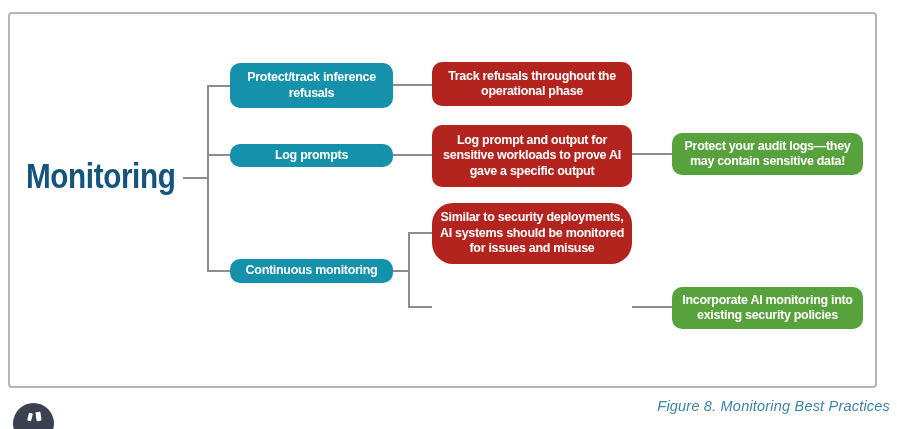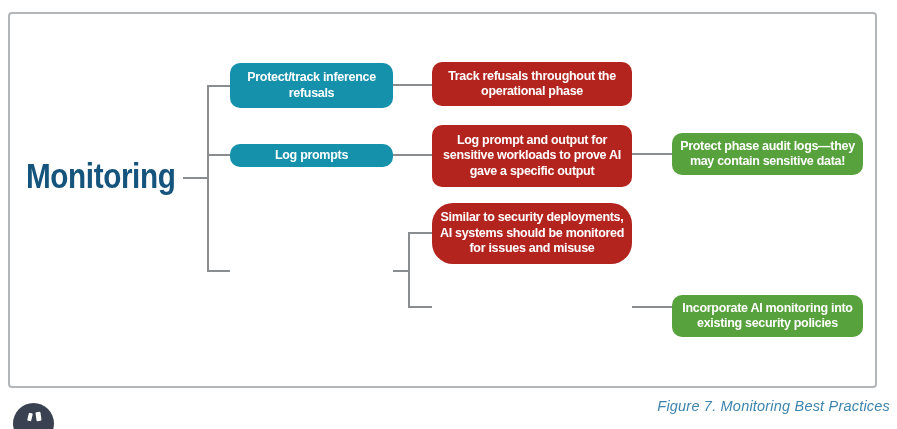--- a/index.html
+++ b/index.html
@@ -70,21 +70,21 @@
   .detail { background: var(--detail-red, #b4241f); left: 432px; width: 200px; }
   .note   { background: var(--note-green, #57a23c); left: 672px; width: 191px; }
   #t1 { top: 63px;  height: 45px; }
   #t2 { top: 144px; height: 23px; }
   #t3 { top: 259px; height: 24px; }
   #r1 { top: 62px;  height: 44px; }
   #r2 { top: 125px; height: 62px; }
   #r3 { top: 203px; height: 61px; border-radius: 21px; }
   #r4 { top: 277px; height: 61px; }
   #g1 { top: 133px; height: 42px; }
-  #g2 { top: 287px; height: 42px; margin-top: 8px; }
+  #g2 { top: 287px; height: 42px; }
   .caption {
     position: absolute;
     right: 7px; top: 398px;
     font-size: 14.5px;
     font-style: italic;
     font-weight: 500;
     color: var(--caption-blue, #3d84ad);
     letter-spacing: 0.2px;
   }
   .footer-logo {
@@ -125,45 +125,48 @@
   <div class="line h" style="left:408px; top:306px; width:24px;"></div>
   <div class="line h" style="left:632px; top:306px; width:40px;"></div>
 
   <div class="node topic" id="t1">
     <span class="txt">Protect/track inference
 refusals</span>
   </div>
   <div class="node topic" id="t2">
     <span class="txt">Log prompts</span>
   </div>
+  <div class="node topic" id="t3">
+    <span class="txt">Continuous monitoring</span>
+  </div>
 
   <div class="node detail" id="r2">
     <span class="txt">Log prompt and output for
 sensitive workloads to prove AI
 gave a specific output</span>
   </div>
   <div class="node detail" id="r1">
     <span class="txt">Track refusals throughout the
 operational phase</span>
   </div>
   <div class="node detail" id="r3">
     <span class="txt">Similar to security deployments,
 AI systems should be monitored
 for issues and misuse</span>
   </div>
 
   <div class="node note" id="g1">
-    <span class="txt">Protect phase audit logs—they
+    <span class="txt">Protect your audit logs—they
 may contain sensitive data!</span>
   </div>
   <div class="node note" id="g2">
     <span class="txt">Incorporate AI monitoring into
 existing security policies</span>
   </div>
 
-  <div class="caption">Figure 7. Monitoring Best Practices</div>
+  <div class="caption">Figure 8. Monitoring Best Practices</div>
 
   <div class="footer-logo">
     <span class="mark m1"></span>
     <span class="mark m2"></span>
   </div>
 
 </div>
 
 </body></html>

